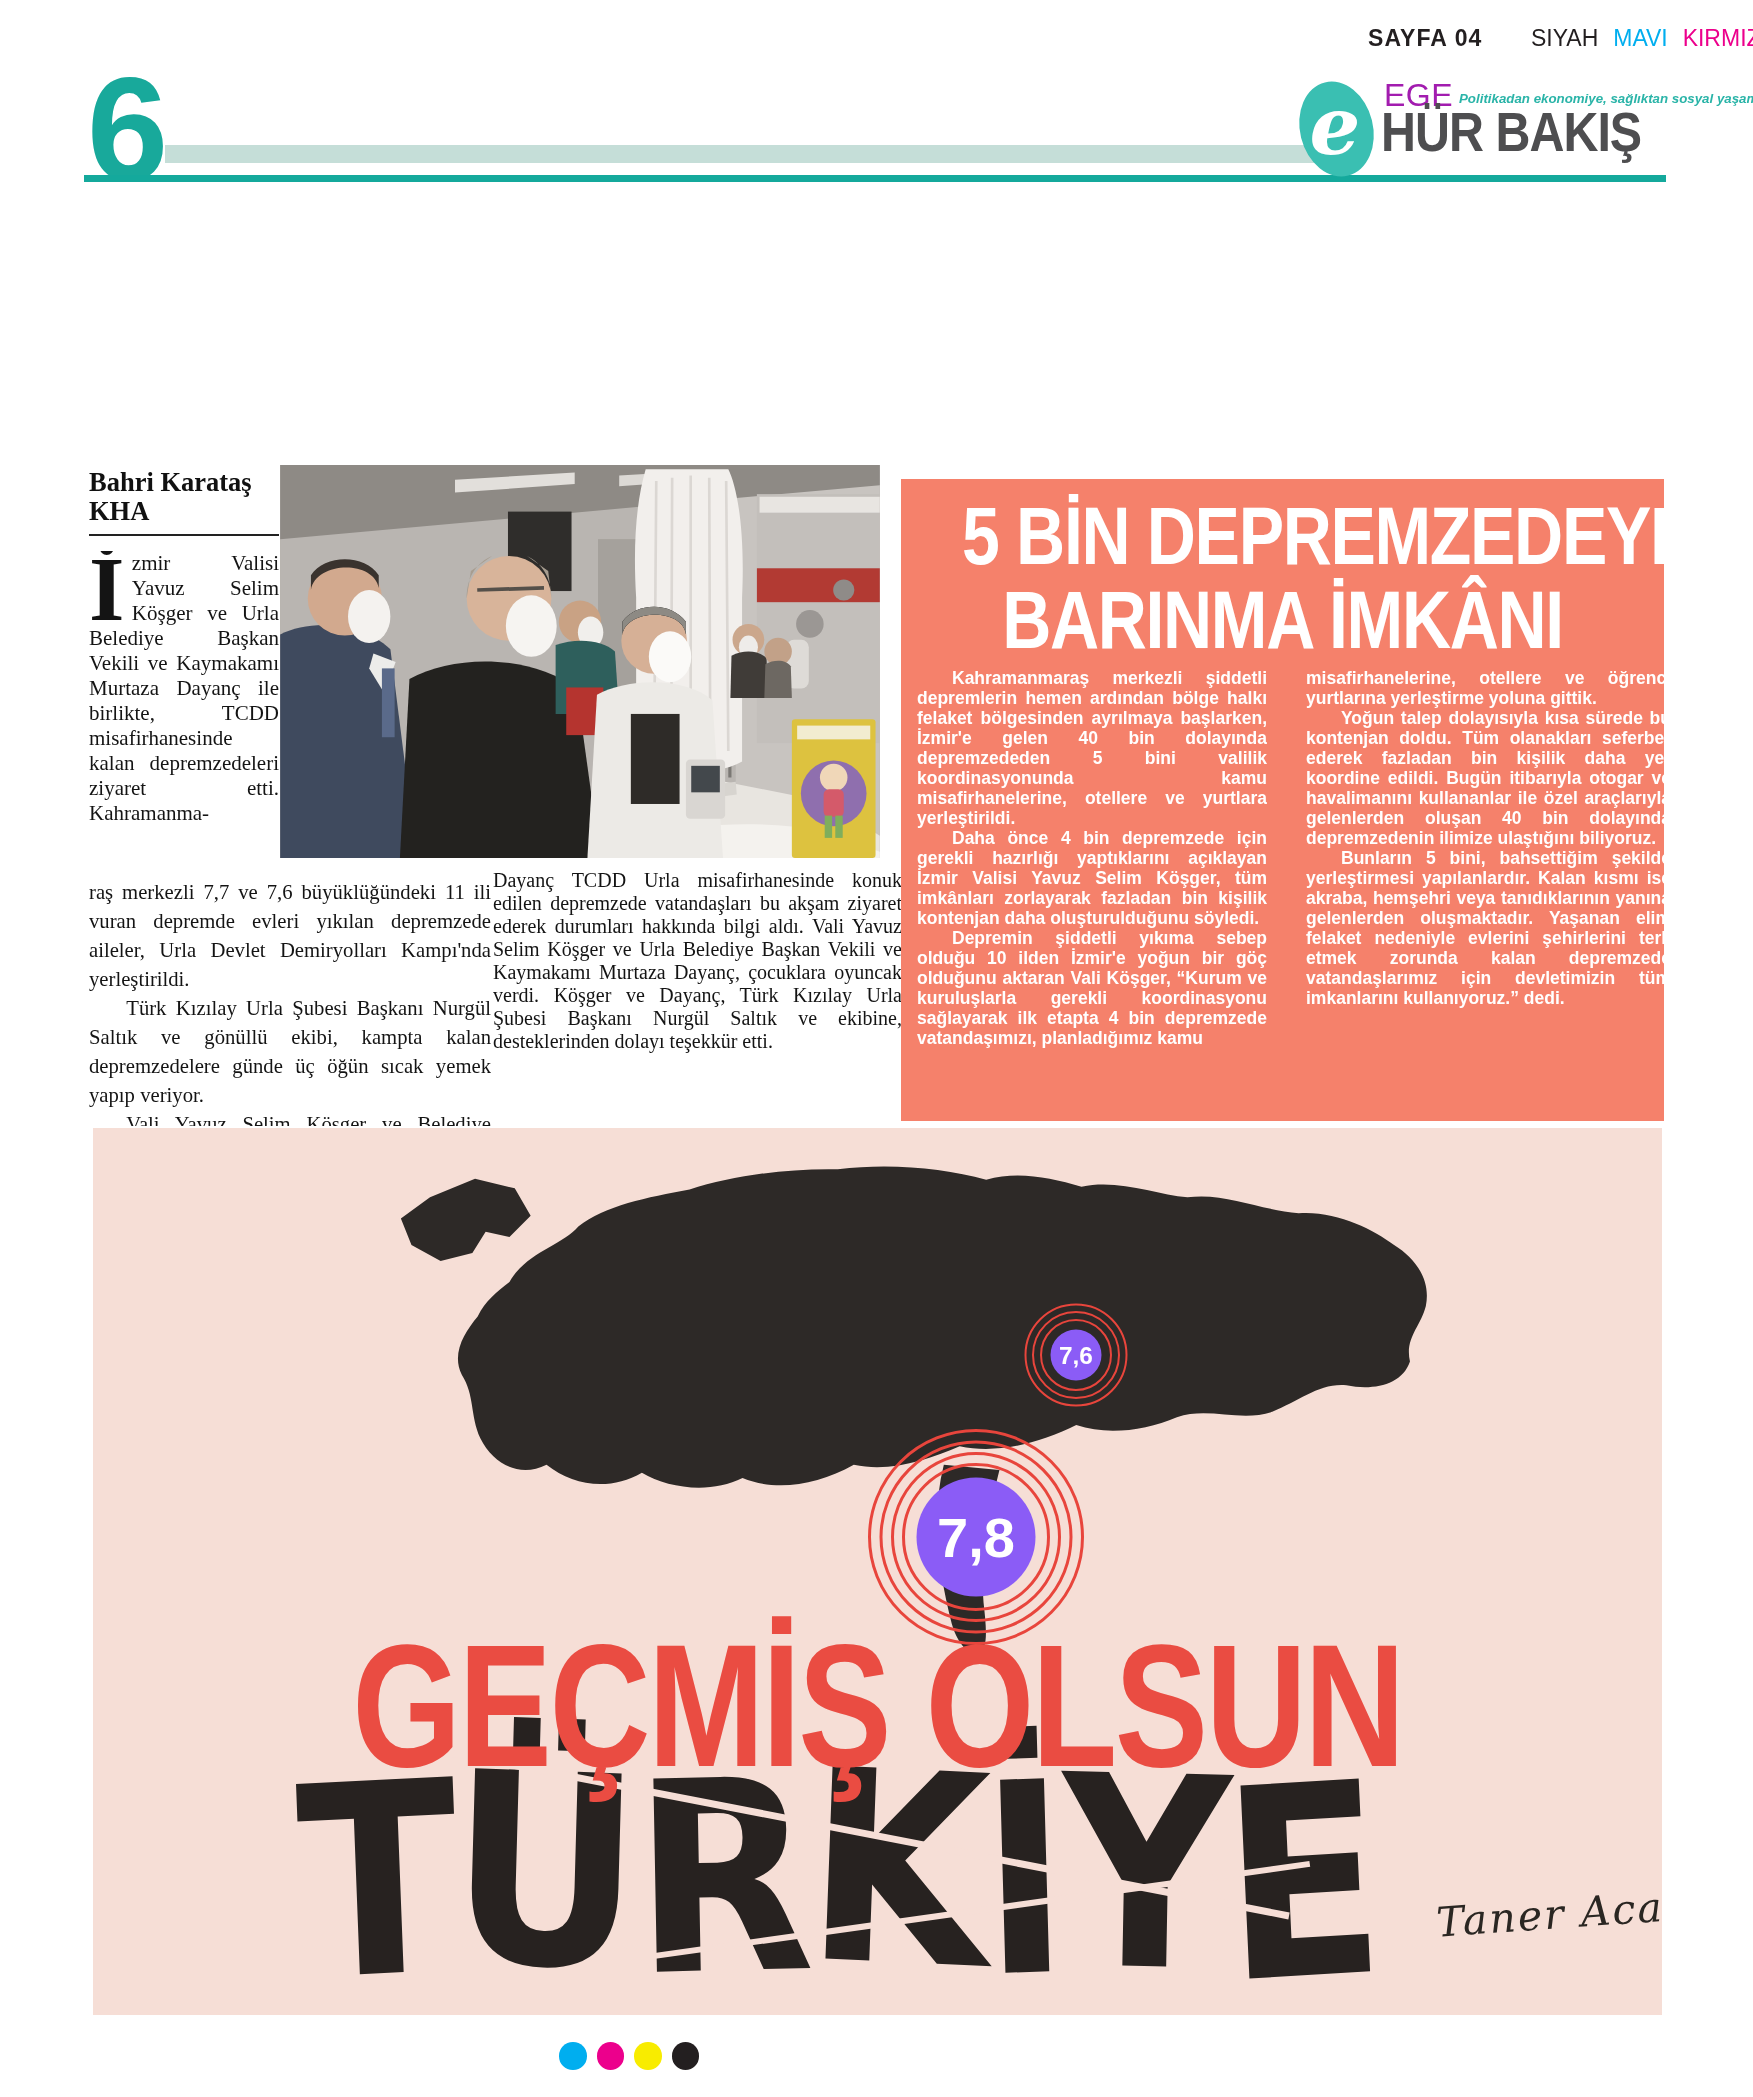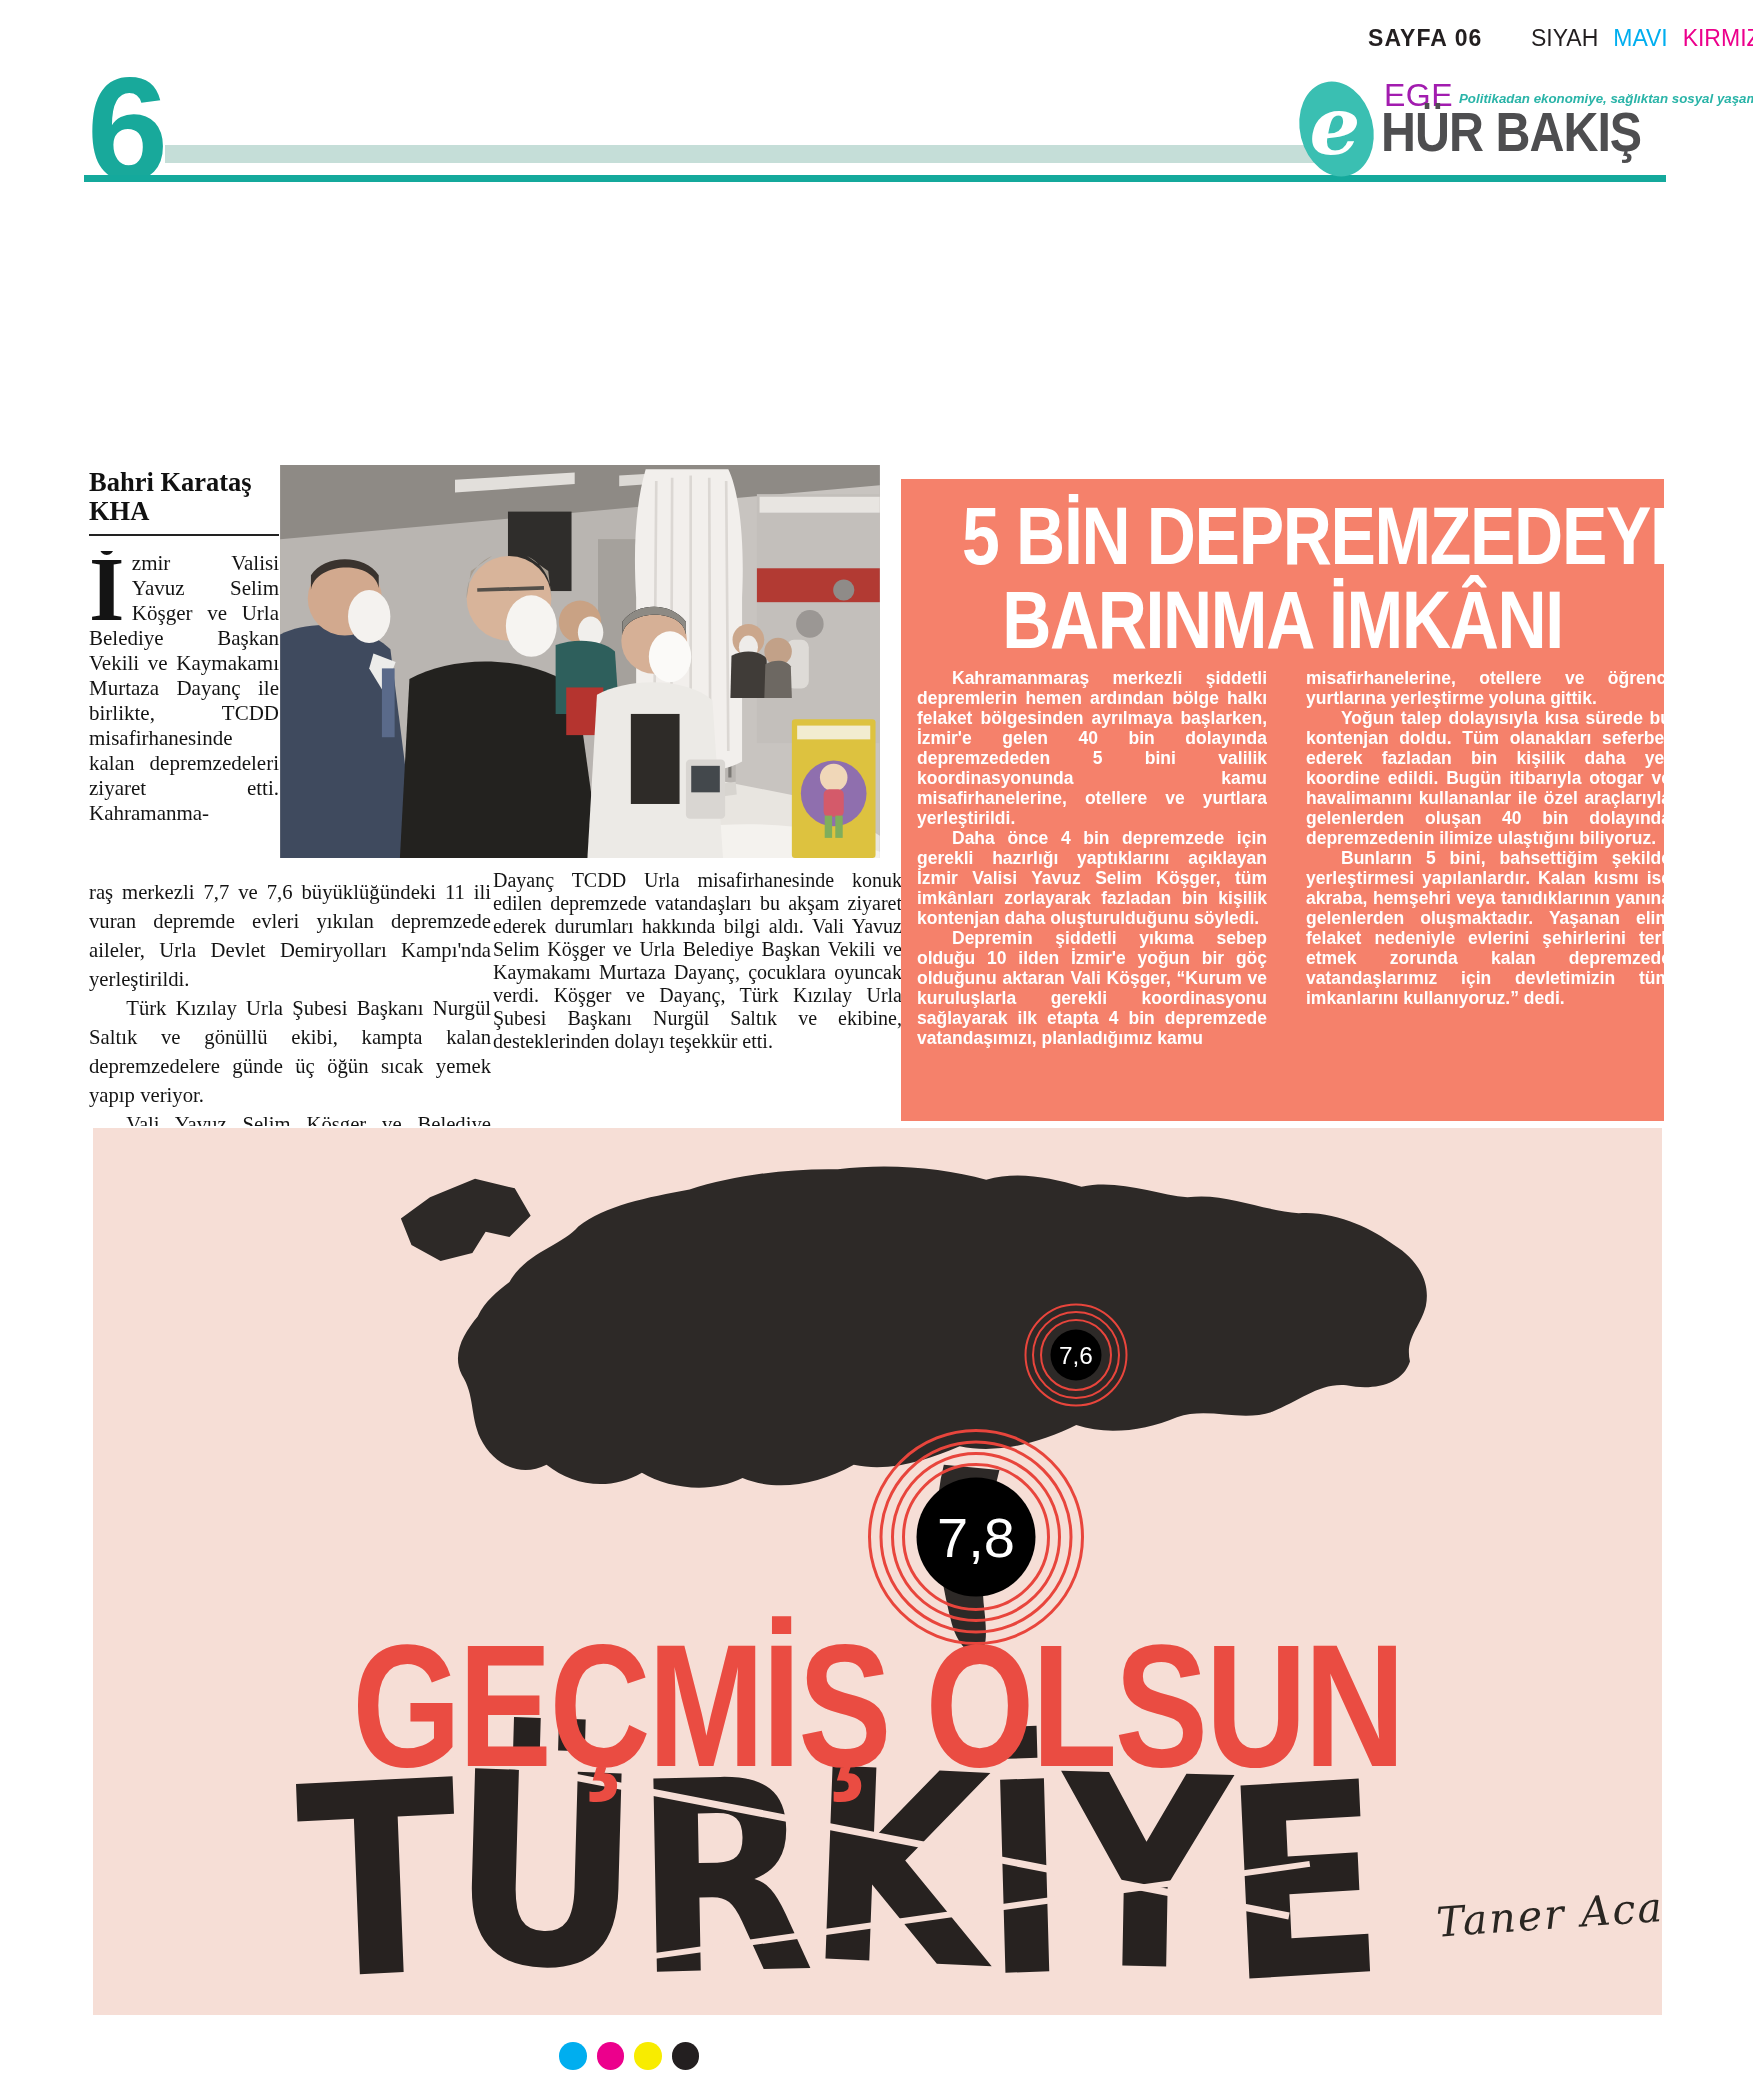--- a/index.html
+++ b/index.html
@@ -59,22 +59,22 @@
   .sb-col p + p{text-indent:2em;}
   .sb-col1{left:16px;width:350px;}
   .sb-col1 p:first-child{text-indent:2em;}
   .sb-col2{left:405px;width:365px;}
 
   
   .panel{position:absolute;left:93px;top:1128px;width:1569px;height:887px;background:#f6ded6;overflow:hidden;}
   .turkey-map{position:absolute;left:257px;top:18.6px;width:1087px;height:535px;}
   .epicenter{position:absolute;transform:translate(-50%,-50%);}
   .ring{position:absolute;border:3.2px solid #e8453c;border-radius:50%;transform:translate(-50%,-50%);left:50%;top:50%;}
-  .core{position:absolute;left:50%;top:50%;transform:translate(-50%,-50%);background:#000000;border-radius:50%;
-        display:flex;align-items:center;justify-content:center;color:#fff;font-weight:normal;}
+  .core{position:absolute;left:50%;top:50%;transform:translate(-50%,-50%);background:#8b5cf6;border-radius:50%;
+        display:flex;align-items:center;justify-content:center;color:#fff;font-weight:bold;}
   .epi-small{left:983px;top:227px;width:0;height:0;}
   .epi-small .core{width:51px;height:51px;font-size:24.4px;}
   .epi-large{left:883px;top:409px;width:0;height:0;}
   .epi-large .core{width:119px;height:119px;font-size:56px;}
   .message{position:absolute;left:0;top:490px;width:1569px;text-align:center;color:#ea4c42;font-weight:bold;
            font-size:175px;line-height:175px;transform:scaleX(0.80);transform-origin:center;white-space:nowrap;letter-spacing:-3.2px;}
   .country{position:absolute;left:0;top:616px;width:1569px;text-align:center;color:#272220;
            font-family:"DejaVu Sans",sans-serif;font-weight:bold;font-size:265px;line-height:265px;
            transform:translateX(-40px) scaleX(0.88);transform-origin:center;white-space:nowrap;letter-spacing:-7.4px;}
   .country span{display:inline-block;}
@@ -88,21 +88,21 @@
   
   .dots{position:absolute;left:559px;top:2042px;white-space:nowrap;font-size:0;}
   .dot{display:inline-block;width:27.6px;height:27.6px;border-radius:50%;margin-right:10px;}
   .dot-c{background:#00aeef;} .dot-m{background:#ec008c;} .dot-y{background:#f8ec00;} .dot-k{background:#231f20;}
 </style>
 </head>
 <body>
 
 <div class="page">
 
-  <div class="sayfa">SAYFA 06</div>
+  <div class="sayfa">SAYFA 04</div>
   <div class="regmarks">
     <span class="mark-siyah">SIYAH</span>
     <span class="mark-mavi">MAVI</span>
     <span class="mark-kirmizi">KIRMIZI</span>
     
   </div>
 
   <div class="pagenum">6</div>
   <div class="teal-band"></div>
   <div class="teal-rule"></div>

